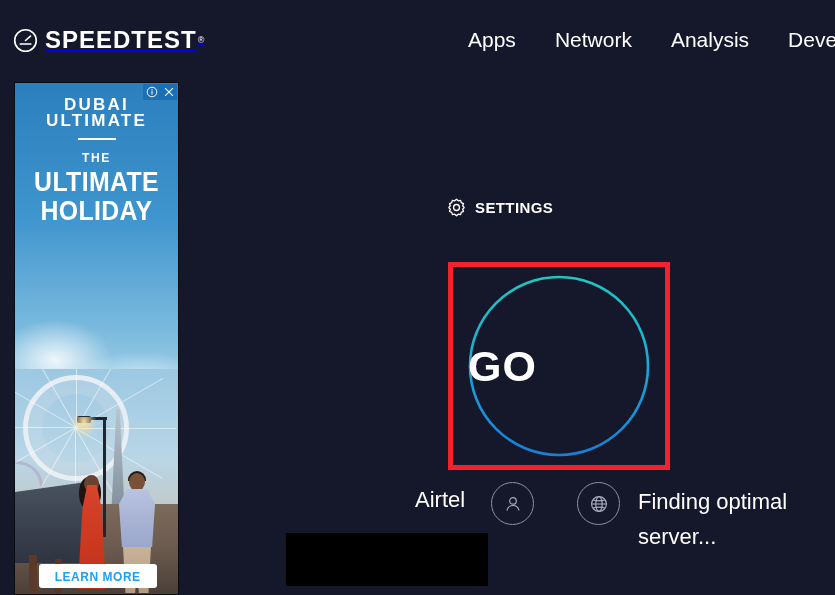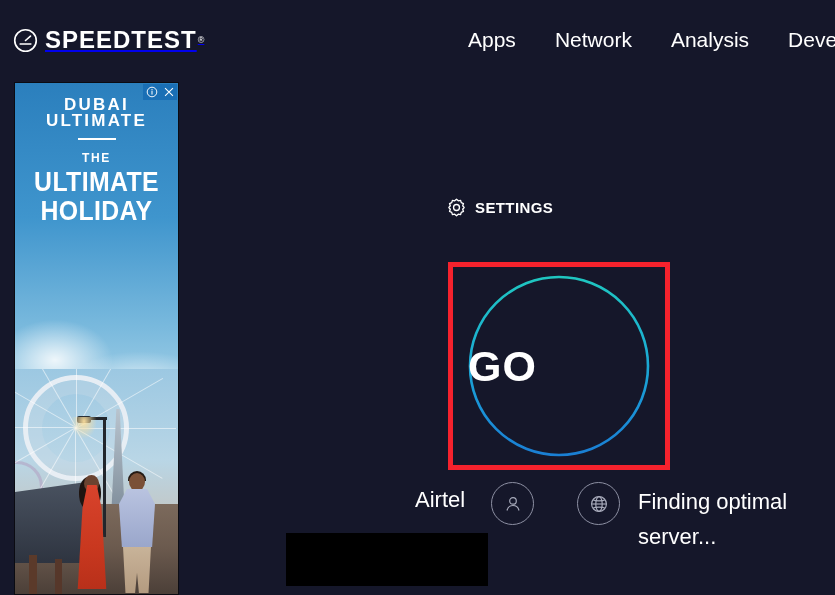--- a/index.html
+++ b/index.html
@@ -281,20 +281,23 @@
       <div class="ph-rail2"></div>
       <div class="ph-woman-hair"></div>
       <div class="ph-woman-head"></div>
       <div class="ph-woman"></div>
       <div class="ph-man-legs"></div>
       <div class="ph-man-hair"></div>
       <div class="ph-man-head"></div>
       <div class="ph-man"></div>
     </div>
 
+    <div class="ad-learn">
+      <span>LEARN MORE</span>
+    </div>
   </div>
 
   <div class="st-tabs">
 
 
     <div class="st-tab">
       <span>
         <svg viewBox="0 0 22 22" width="21" height="21">
           <g fill="none" stroke="#ffffff" stroke-width="1.4" stroke-linejoin="round">
             <path d="M11 2.4 L12.9 4.0 L15.3 3.5 L16.0 5.9 L18.3 6.9 L17.5 9.2 L19.0 11.0 L17.5 12.8 L18.3 15.1 L16.0 16.1 L15.3 18.5 L12.9 18.0 L11 19.6 L9.1 18.0 L6.7 18.5 L6.0 16.1 L3.7 15.1 L4.5 12.8 L3.0 11.0 L4.5 9.2 L3.7 6.9 L6.0 5.9 L6.7 3.5 L9.1 4.0 Z"></path>

